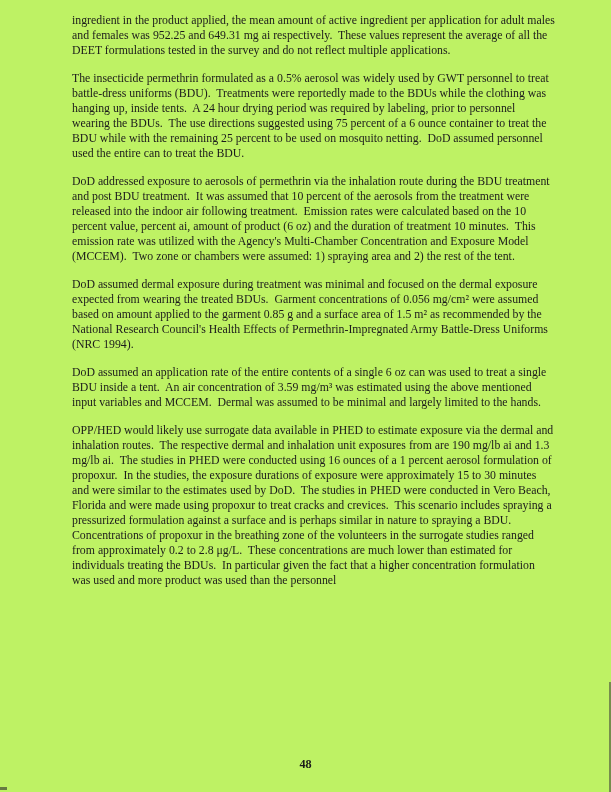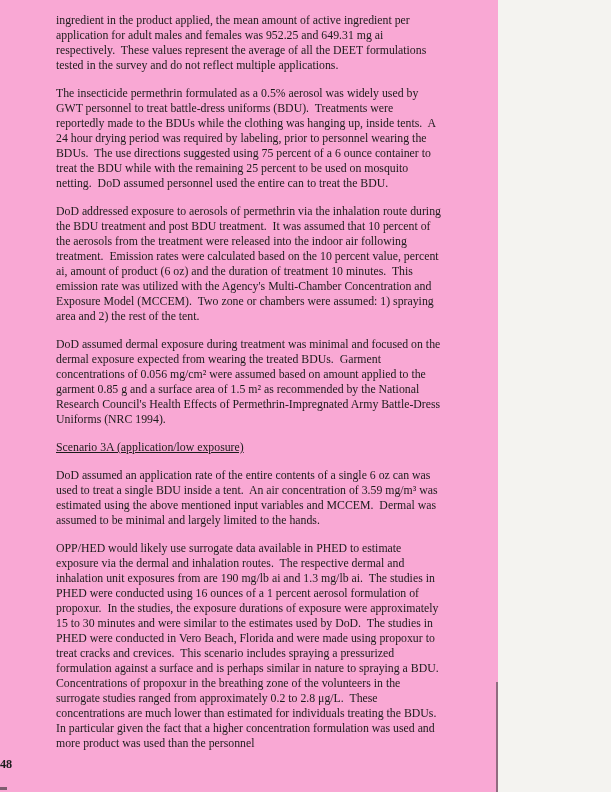--- a/index.html
+++ b/index.html
@@ -3,25 +3,25 @@
 <meta charset="utf-8">
 <style>
   html, body { margin: 0; padding: 0; }
   body {
     width: 611px; height: 792px;
     background: #f4f3f0;
     font-family: "Liberation Serif", "DejaVu Serif", serif;
   }
   .page {
     position: relative;
-    width: 498px; height: 792px;
+    width: 611px; height: 792px;
     box-sizing: border-box;
-    background: #f9a8d4;
+    background: #bef264;
     color: #1b1b1b;
-    padding: 13px 56px 0 56px;
+    padding: 13px 56px 0 72px;
     overflow: hidden;
   }
   .body-text {
     font-size: 11.8px;
     line-height: 15px;
     margin: 0 0 13px 0;
     text-align: left;
     white-space: pre-wrap;
   }
   .section-heading {
@@ -34,21 +34,21 @@
   .scenario-heading {
     font-size: 11.8px;
     line-height: 15px;
     margin: 2px 0 13px 0;
     text-decoration: underline;
   }
   .page-number {
     position: absolute;
     bottom: 20px; left: 0;
     width: 100%;
-    text-align: left;
+    text-align: center;
     font-size: 12.2px;
     font-weight: bold;
   }
   .artifact-right {
     position: absolute;
     right: 0; bottom: 0;
     width: 2px; height: 110px;
     background: #3a3a3a;
     opacity: 0.55;
   }
@@ -67,21 +67,20 @@
 
   <p class="body-text">ingredient in the product applied, the mean amount of active ingredient per application for adult males and females was 952.25 and 649.31 mg ai respectively.  These values represent the average of all the DEET formulations tested in the survey and do not reflect multiple applications.</p>
 
 
   <p class="body-text">The insecticide permethrin formulated as a 0.5% aerosol was widely used by GWT personnel to treat battle-dress uniforms (BDU).  Treatments were reportedly made to the BDUs while the clothing was hanging up, inside tents.  A 24 hour drying period was required by labeling, prior to personnel wearing the BDUs.  The use directions suggested using 75 percent of a 6 ounce container to treat the BDU while with the remaining 25 percent to be used on mosquito netting.  DoD assumed personnel used the entire can to treat the BDU.</p>
 
   <p class="body-text">DoD addressed exposure to aerosols of permethrin via the inhalation route during the BDU treatment and post BDU treatment.  It was assumed that 10 percent of the aerosols from the treatment were released into the indoor air following treatment.  Emission rates were calculated based on the 10 percent value, percent ai, amount of product (6 oz) and the duration of treatment 10 minutes.  This emission rate was utilized with the Agency's Multi-Chamber Concentration and Exposure Model (MCCEM).  Two zone or chambers were assumed: 1) spraying area and 2) the rest of the tent.</p>
 
   <p class="body-text">DoD assumed dermal exposure during treatment was minimal and focused on the dermal exposure expected from wearing the treated BDUs.  Garment concentrations of 0.056 mg/cm² were assumed based on amount applied to the garment 0.85 g and a surface area of 1.5 m² as recommended by the National Research Council's Health Effects of Permethrin-Impregnated Army Battle-Dress Uniforms (NRC 1994).</p>
 
-  <p class="scenario-heading">Scenario 3A (application/low exposure)</p>
 
   <p class="body-text">DoD assumed an application rate of the entire contents of a single 6 oz can was used to treat a single BDU inside a tent.  An air concentration of 3.59 mg/m³ was estimated using the above mentioned input variables and MCCEM.  Dermal was assumed to be minimal and largely limited to the hands.</p>
 
   <p class="body-text">OPP/HED would likely use surrogate data available in PHED to estimate exposure via the dermal and inhalation routes.  The respective dermal and inhalation unit exposures from are 190 mg/lb ai and 1.3 mg/lb ai.  The studies in PHED were conducted using 16 ounces of a 1 percent aerosol formulation of propoxur.  In the studies, the exposure durations of exposure were approximately 15 to 30 minutes and were similar to the estimates used by DoD.  The studies in PHED were conducted in Vero Beach, Florida and were made using propoxur to treat cracks and crevices.  This scenario includes spraying a pressurized formulation against a surface and is perhaps similar in nature to spraying a BDU.  Concentrations of propoxur in the breathing zone of the volunteers in the surrogate studies ranged from approximately 0.2 to 2.8 μg/L.  These concentrations are much lower than estimated for individuals treating the BDUs.  In particular given the fact that a higher concentration formulation was used and more product was used than the personnel</p>
 
   <div class="page-number">48</div>
 
   <div class="artifact-right"></div>
   <div class="artifact-corner"></div>
 

